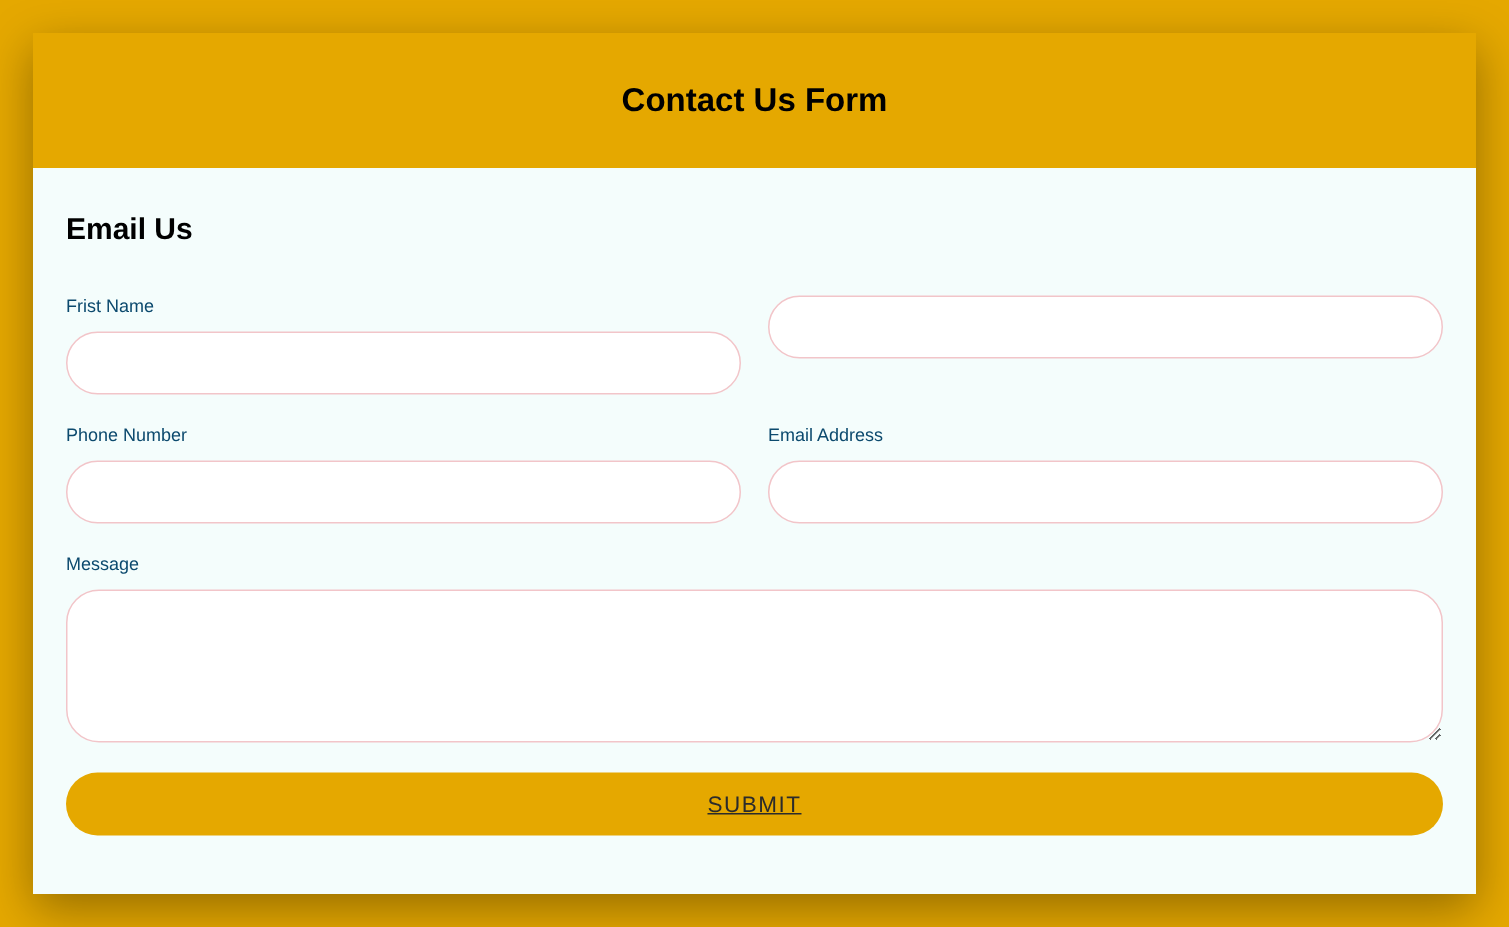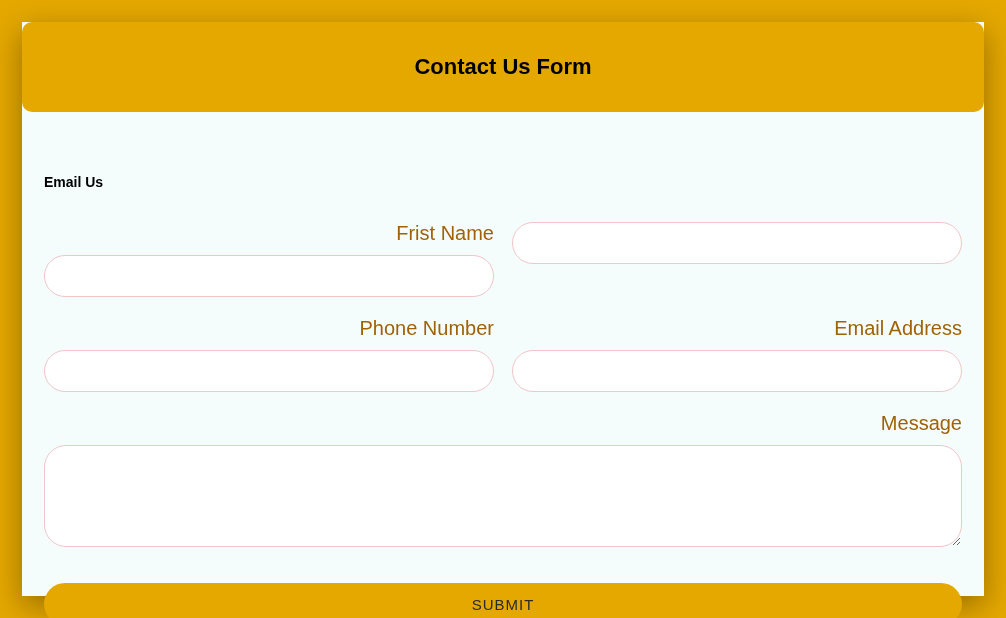--- a/index.html
+++ b/index.html
@@ -19,59 +19,56 @@
       height: 100%;
       background: #f4fdfc;
       box-shadow: 0 10px 30px rgba(0,0,0,0.35);
       display: flex;
       flex-direction: column;
     }
     .card-header {
       background: #e5a800;
       text-align: center;
       padding: 32px 0;
-      border-radius: 10px;
     }
     .card-header h2 {
       font-size: 22px;
       font-weight: bold;
       color: #000;
     }
     .card-body {
       padding: 30px 22px 22px 22px;
       flex: 1;
     }
     .section-title {
-      font-size: 14px;
+      font-size: 20px;
       font-weight: bold;
       margin-bottom: 32px;
       color: #000;
-      margin-top: 32px;
     }
     .row {
       display: flex;
       gap: 18px;
       margin-bottom: 20px;
     }
     .col {
       flex: 1;
       display: flex;
       flex-direction: column;
     }
     .col-full {
       width: 100%;
       display: flex;
       flex-direction: column;
-      margin-bottom: 36px;
+      margin-bottom: 20px;
     }
     label {
-      font-size: 20px;
-      color: #a16207;
+      font-size: 12px;
+      color: #0c4a6e;
       margin-bottom: 10px;
-      text-align: right;
     }
     input[type="text"] {
       height: 42px;
       border: 1px solid #f2c5c9;
       border-radius: 22px;
       padding: 0 16px;
       font-size: 15px;
       background: #fff;
       outline: none;
     }
@@ -88,20 +85,21 @@
     .submit-btn {
       width: 100%;
       height: 42px;
       background: #e5a800;
       border: none;
       border-radius: 22px;
       font-size: 15px;
       letter-spacing: 1px;
       color: #2b2b2b;
       cursor: pointer;
+      text-decoration: underline;
     }
   </style>
 </head>
 <body>
 
 <div class="card">
   <div class="card-header">
     <h2>Contact Us Form</h2>
   </div>
   <div class="card-body">

